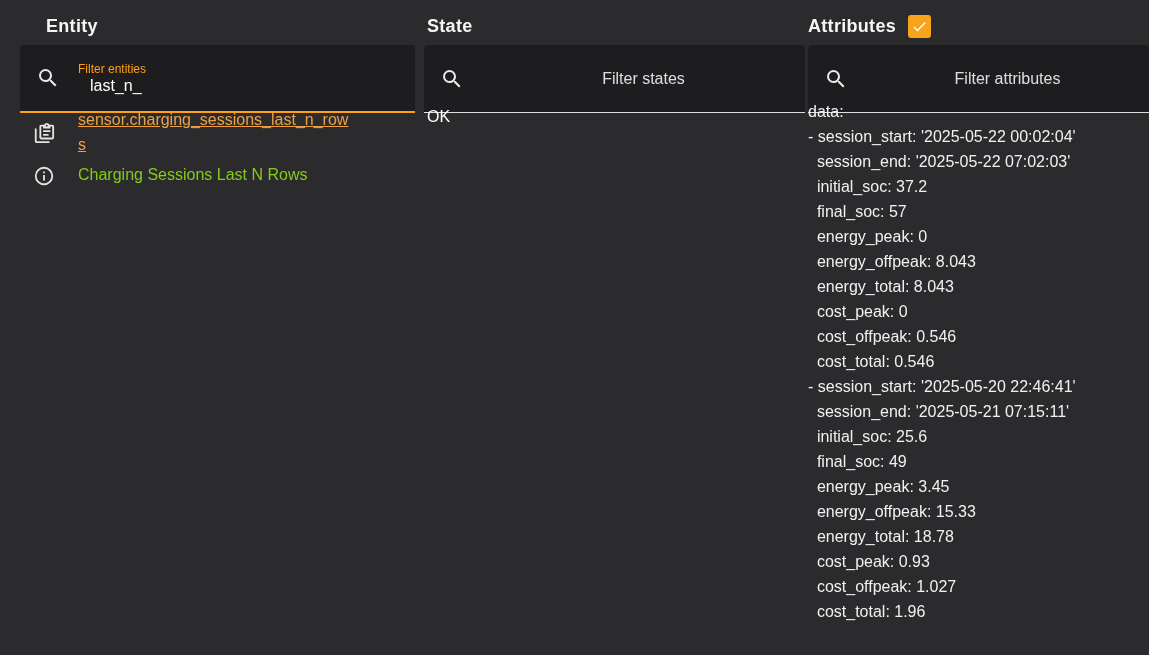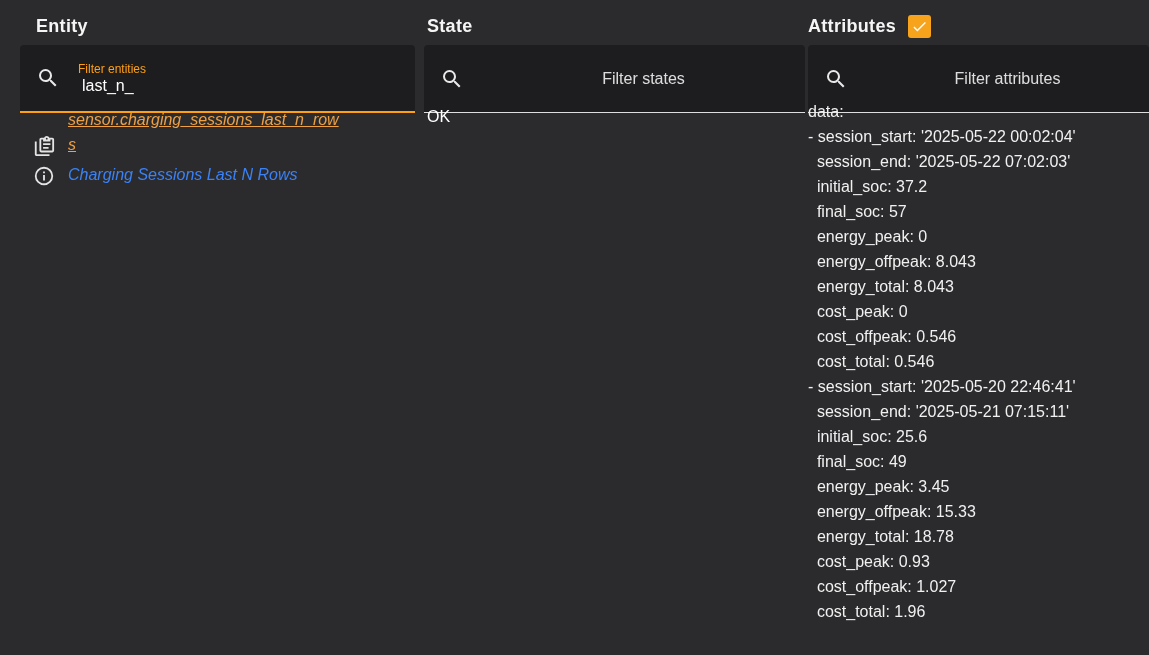--- a/index.html
+++ b/index.html
@@ -14,21 +14,21 @@
   .c1{width:424px;flex:0 0 424px;box-sizing:border-box;}
   .c2{width:384px;flex:0 0 384px;box-sizing:border-box;}
   .c3{width:341px;flex:0 0 341px;box-sizing:border-box;}
 
   
   .header-row{height:45px;align-items:center;}
   .hdr{
     color:#f5f5f5;font-size:18px;font-weight:600;letter-spacing:.3px;
     padding-top:8px;
   }
-  .header-row .c1 .hdr{padding-left:36px;}
+  .header-row .c1 .hdr{padding-left:46px;}
   .header-row .c2 .hdr{padding-left:3px;}
   .hdr-attr-wrap{display:flex;align-items:center;gap:12px;padding-top:8px;}
   .checkbox{
     width:23px;height:23px;border-radius:3px;background:var(--checkbox,#f7a41c);
     display:inline-flex;align-items:center;justify-content:center;cursor:pointer;
   }
   .checkbox svg{width:17px;height:17px;}
 
   
   .filter-row{height:52px;}
@@ -38,39 +38,39 @@
     border-bottom:1px solid #dedede;
     display:flex;align-items:center;
   }
   .c1 .field{margin-left:20px;margin-right:9px;border-bottom:2px solid var(--accent,#ffa013);}
   .c2 .field{margin-right:3px;}
   .search-ic{flex:0 0 24px;width:24px;height:24px;margin-left:16px;}
   .search-ic svg{width:24px;height:24px;fill:#e9e9e9;}
   .stack{display:flex;flex-direction:column;margin-left:18px;min-width:0;flex:1;}
   .float-label{color:var(--accent,#ffa013);font-size:12px;line-height:15px;}
   .field input{
-    background:transparent;border:none;outline:none;padding:0;margin-left:4px;
+    background:transparent;border:none;outline:none;padding:0;margin-left:12px;
     color:#ffffff;font-size:16px;font-family:inherit;width:100%;
   }
   .field input::placeholder{color:rgba(255,255,255,.85);opacity:1;}
   .plain input{margin-left:18px;text-align:center;}
 
   
   .content-row{align-items:flex-start;}
   .entity-cell{padding:10px 20px 0 33px;}
-  .erow{display:flex;gap:13px;align-items:flex-end;font-style:italic;}
+  .erow{display:flex;gap:23px;align-items:center;}
   .erow + .erow{margin-top:6px;}
   .cell-ic{flex:0 0 22px;width:22px;height:22px;margin-top:2px;cursor:pointer;}
   .cell-ic svg{width:22px;height:22px;fill:#e4e4e4;}
   .entity-link{
     color:var(--link,#efa042);font-size:16px;line-height:25px;
     text-decoration:underline;word-break:break-all;display:inline-block;
     max-width:272px;cursor:pointer;
   }
-  .friendly{color:#3b82f6;font-size:16px;line-height:24px;}
+  .friendly{color:#84cc16;font-size:16px;line-height:24px;}
   .state-cell{padding:11px 0 0 3px;color:#ffffff;font-size:16px;}
   .attr-cell{padding-top:2px;}
   .attr-cell pre{
     margin:0;padding:0;color:#f1f1f1;font-size:16px;line-height:25px;
     font-family:"Liberation Sans", sans-serif;white-space:pre;
   }
 </style>
 </head>
 <body>
 

